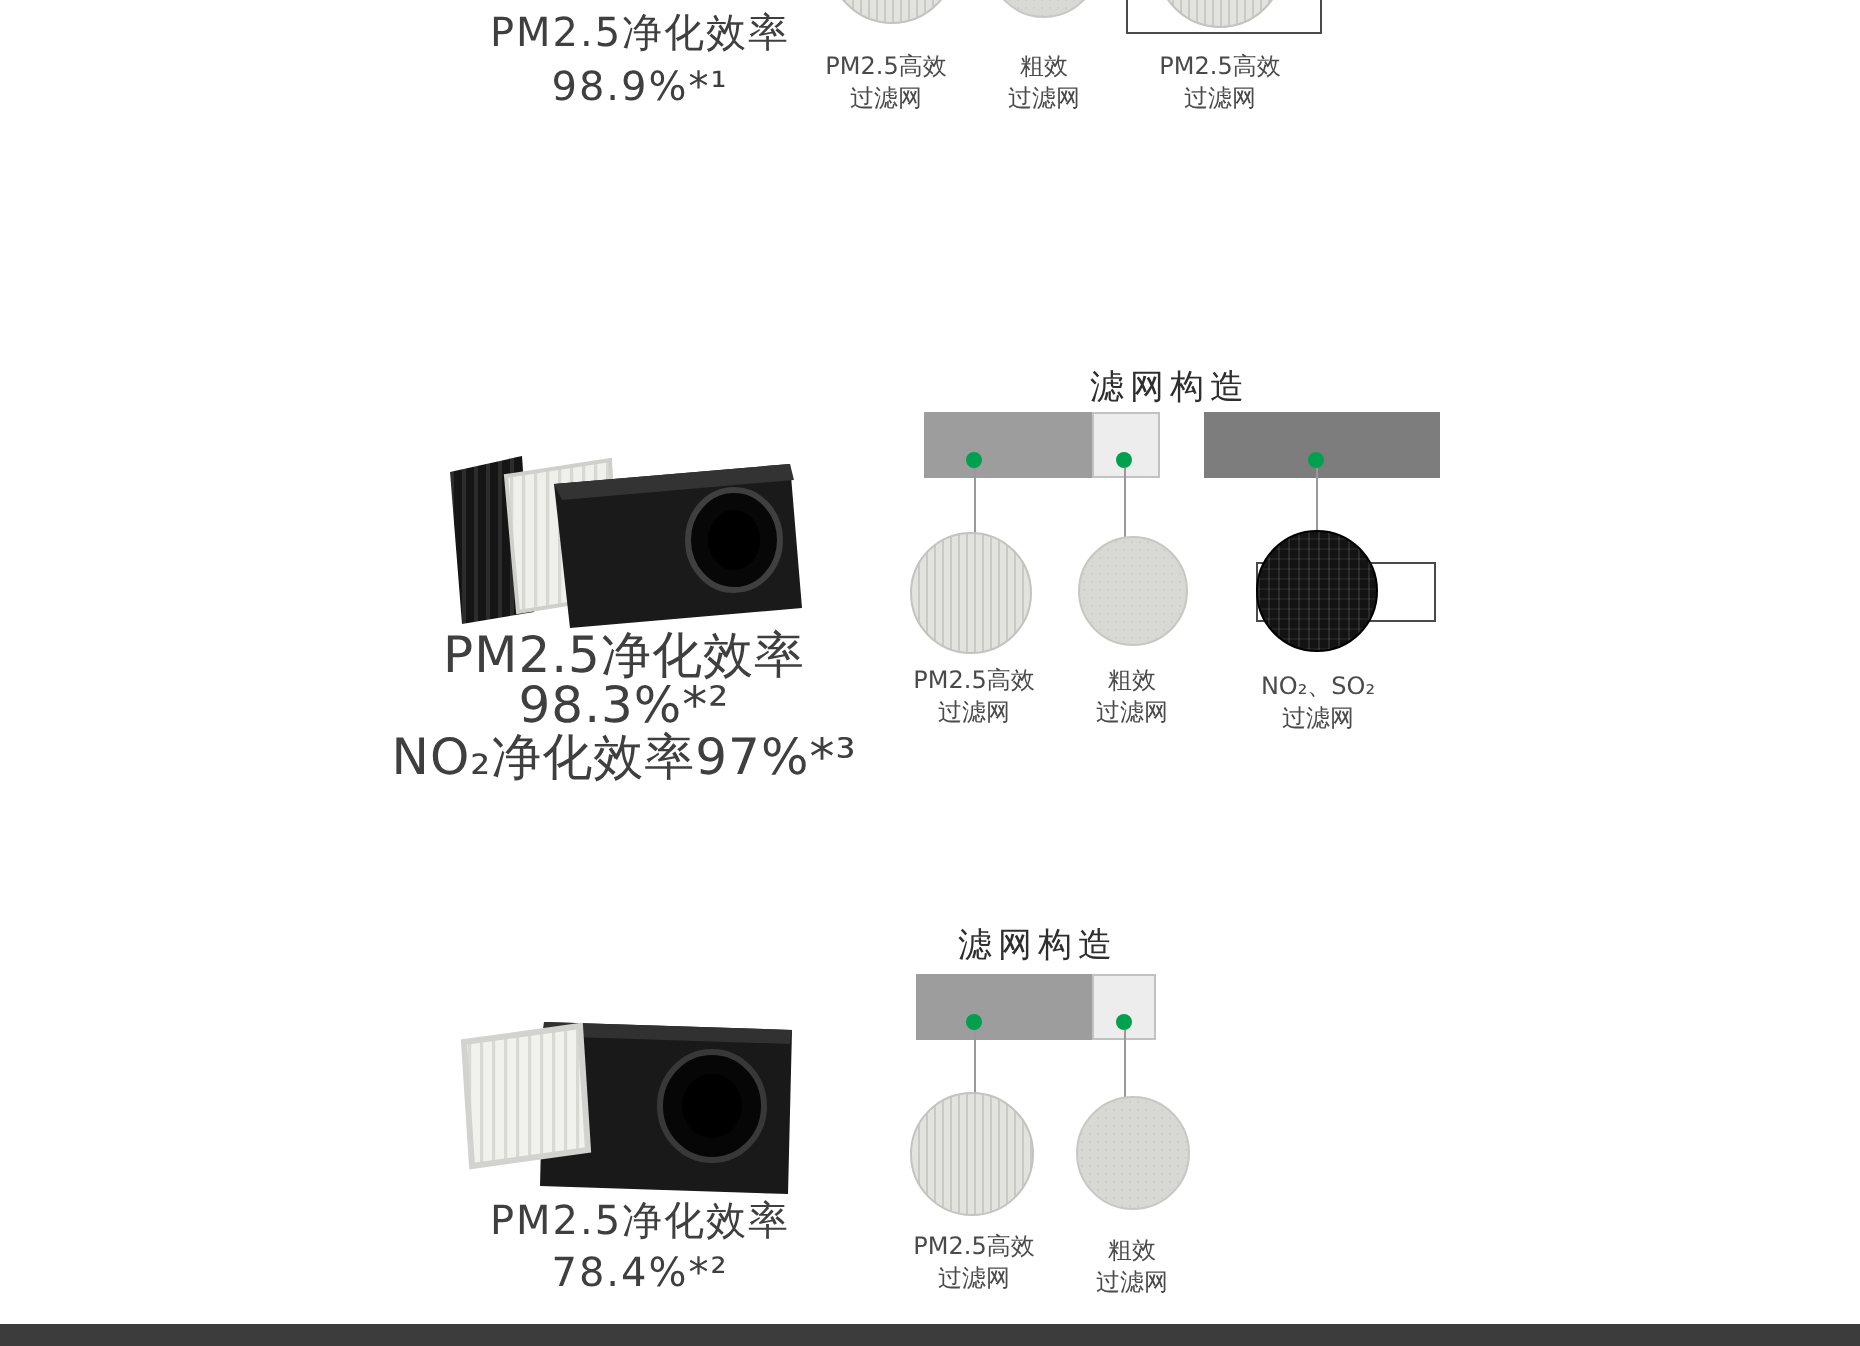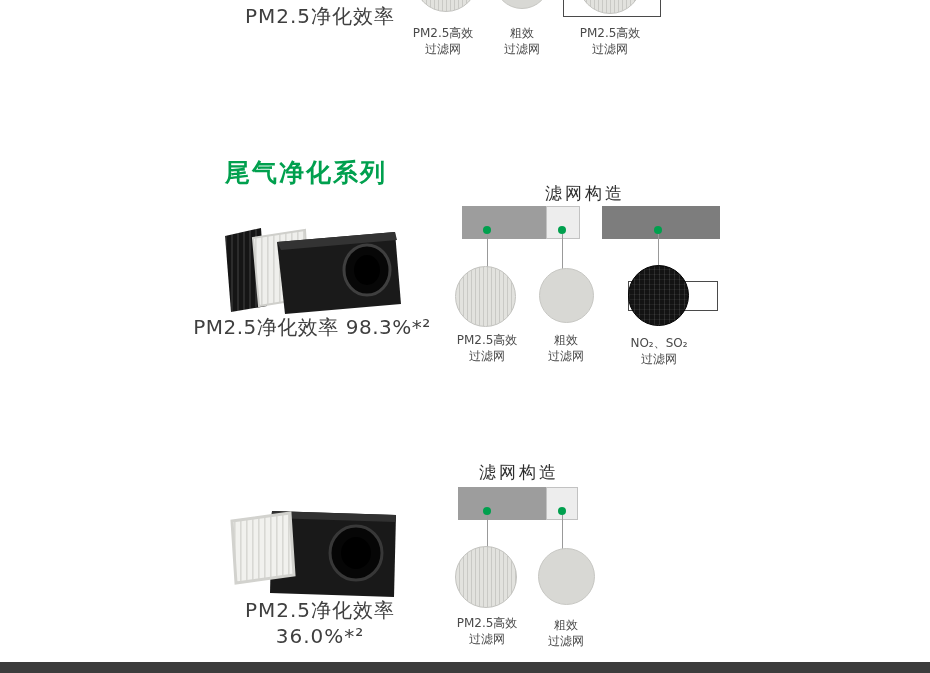--- a/index.html
+++ b/index.html
@@ -5,21 +5,21 @@
   html,body { margin:0; padding:0; background:#ffffff; }
   .canvas {
     position:relative; width:930px; height:673px; background:#ffffff;
     overflow:hidden;
     font-family:"DejaVu Sans","Liberation Sans",sans-serif;
     color:#414141;
   }
   .abs { position:absolute; }
 
   .stat-lg { font-size:20px; color:#3f3f3f; text-align:center; letter-spacing:1px; }
-  .stat-md { font-size:20px; color:#3f3f3f; text-align:center; letter-spacing:0.5px; line-height:25px; }
+  .stat-md { font-size:25px; color:#3f3f3f; text-align:center; letter-spacing:0.5px; line-height:25px; }
   .series-title { font-size:25px; font-weight:bold; color:#00a04e; letter-spacing:2px; }
   .diagram-title { font-size:17px; color:#2e2e2e; text-align:center; letter-spacing:3px; }
   .filter-label { font-size:12px; color:#4a4a4a; text-align:center; line-height:1.35; }
 
   .bar { display:flex; height:33px; }
   .seg-dark { background:#9d9d9d; height:100%; }
   .seg-light { background:#ededed; height:100%; box-sizing:border-box; border:1px solid #c2c2c2; }
   .bar-uniform { background:#7d7d7d; height:33px; }
 
   .dot { width:8px; height:8px; border-radius:50%; background:#00a04e; }
@@ -45,40 +45,40 @@
   }
   .rect-outline { border:1px solid #4a4a4a; background:#ffffff; box-sizing:border-box; }
   .footer-band { background:#3c3c3c; }
 </style>
 </head>
 <body>
 
 <div class="canvas">
 
   <div class="abs stat-lg" style="left:210px; top:3px; width:220px;">PM2.5净化效率</div>
+  <div class="abs stat-lg" style="left:210px; top:31px; width:220px;">98.9%*¹</div>
 
   <div class="abs rect-outline" style="left:563px; top:-20px; width:98px; height:37px;"></div>
   <div class="abs circle striped" style="left:414px; top:-52px; width:64px; height:64px;"></div>
   <div class="abs circle plain" style="left:494px; top:-47px; width:56px; height:56px;"></div>
   <div class="abs circle striped" style="left:578px; top:-50px; width:64px; height:64px;"></div>
 
   <div class="abs filter-label" style="left:403px; top:25px; width:80px;">
     <div>PM2.5高效</div>
     <div>过滤网</div>
   </div>
   <div class="abs filter-label" style="left:490px; top:25px; width:64px;">
     <div>粗效</div>
     <div>过滤网</div>
   </div>
   <div class="abs filter-label" style="left:570px; top:25px; width:80px;">
     <div>PM2.5高效</div>
     <div>过滤网</div>
   </div>
 
-  <div class="abs series-title" style="left:225px; top:156px;">尾气净化系列</div>
 
   <div class="abs diagram-title" style="left:535px; top:182px; width:100px;">滤网构造</div>
 
   <div class="abs bar" style="left:462px; top:206px; width:118px;">
     <div class="seg-dark" style="width:84px;"></div>
     <div class="seg-light" style="width:34px;"></div>
   </div>
   <div class="abs bar-uniform" style="left:602px; top:206px; width:118px;"></div>
 
   <div class="abs dot" style="left:483px; top:226px;"></div>
@@ -119,20 +119,21 @@
     </defs>
     <polygon points="0,16 36,8 42,86 6,92" fill="url(#pleatsDark1)"></polygon>
     <polygon points="28,18 80,10 84,78 34,86" fill="url(#pleatsWhite1)" stroke="#cfcfcb" stroke-width="2"></polygon>
     <polygon points="52,22 170,12 176,84 60,94" fill="#1a1a1a"></polygon>
     <polygon points="52,22 170,12 172,20 56,30" fill="#333333"></polygon>
     <ellipse cx="142" cy="50" rx="23" ry="25" fill="#070707" stroke="#3f3f3f" stroke-width="3"></ellipse>
     <ellipse cx="142" cy="50" rx="13" ry="15" fill="#000000"></ellipse>
   </svg>
 
   <div class="abs stat-md" style="left:192px; top:315px; width:240px;">PM2.5净化效率 98.3%*²</div>
+  <div class="abs stat-md" style="left:192px; top:366px; width:240px;">NO₂净化效率97%*³</div>
 
 
   <div class="abs diagram-title" style="left:469px; top:461px; width:100px;">滤网构造</div>
 
   <div class="abs bar" style="left:458px; top:487px; width:120px;">
     <div class="seg-dark" style="width:88px;"></div>
     <div class="seg-light" style="width:32px;"></div>
   </div>
 
   <div class="abs dot" style="left:483px; top:507px;"></div>
@@ -160,17 +161,17 @@
       </pattern>
     </defs>
     <polygon points="44,8 168,12 166,94 42,90" fill="#191919"></polygon>
     <polygon points="44,8 168,12 167,19 43,15" fill="#313131"></polygon>
     <polygon points="4,18 62,10 66,72 8,80" fill="url(#pleatsWhite2)" stroke="#d2d2ce" stroke-width="3"></polygon>
     <ellipse cx="128" cy="50" rx="26" ry="27" fill="#060606" stroke="#383838" stroke-width="3"></ellipse>
     <ellipse cx="128" cy="50" rx="15" ry="16" fill="#000000"></ellipse>
   </svg>
 
   <div class="abs stat-lg" style="left:200px; top:597px; width:240px;">PM2.5净化效率</div>
-  <div class="abs stat-lg" style="left:200px; top:624px; width:240px;">36.0%*²</div>
+  <div class="abs stat-lg" style="left:200px; top:624px; width:240px;">78.4%*²</div>
 
   <div class="abs footer-band" style="left:0px; top:662px; width:930px; height:11px;"></div>
 
 </div>
 
 </body></html>

